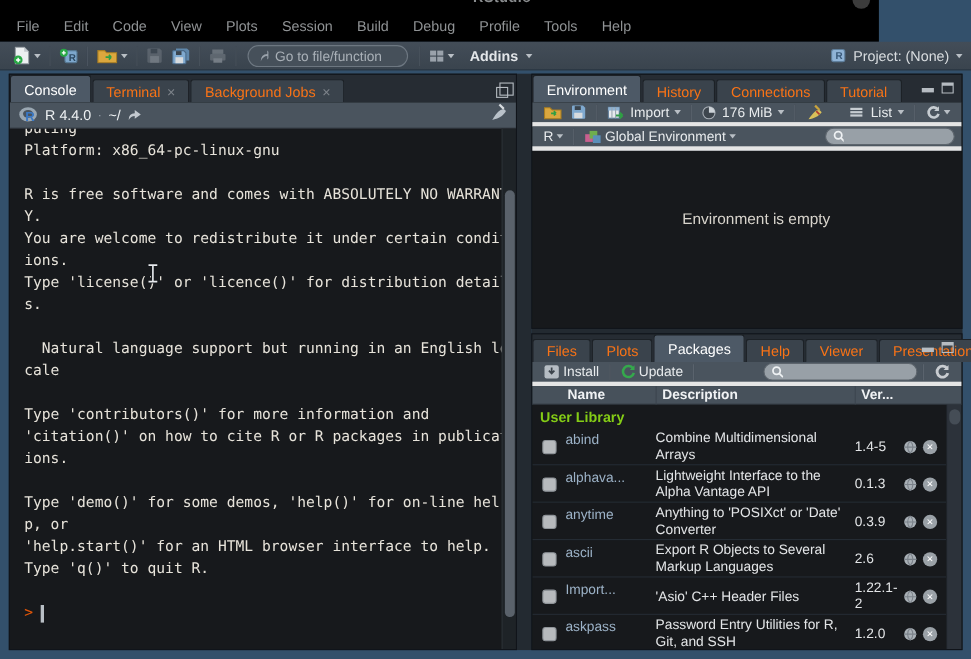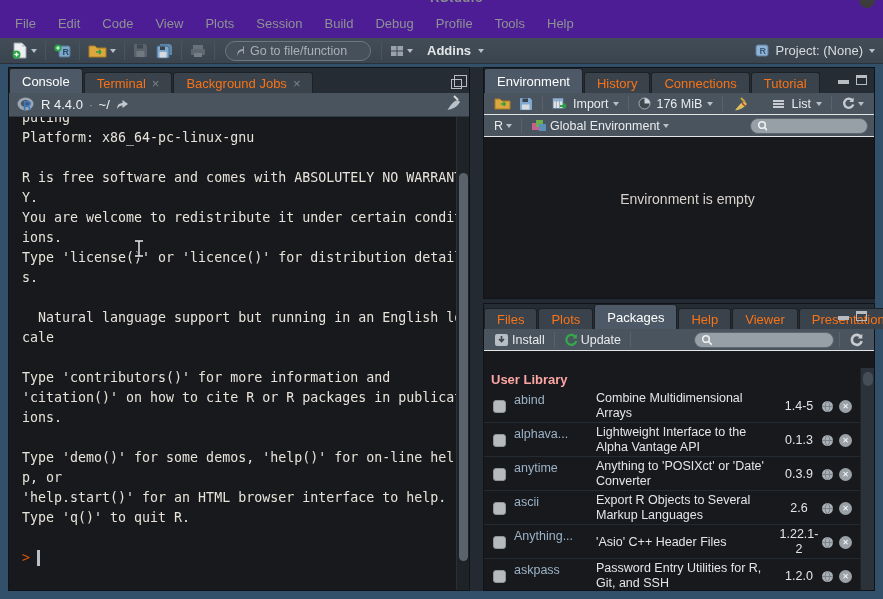--- a/index.html
+++ b/index.html
@@ -1,21 +1,21 @@
 <!DOCTYPE html>
 <html><head>
 <meta charset="utf-8">
 <style>
   * { margin:0; padding:0; box-sizing:border-box; }
   html,body { width:883px; height:599px; overflow:hidden; }
   body { font-family:"Liberation Sans", sans-serif; background:#33506b; position:relative; }
   .app { position:absolute; inset:0; }
 
   
-  .topchrome { position:absolute; left:0; top:0; width:883px; height:38px; background:#4c1d95; overflow:hidden; }
+  .topchrome { position:absolute; left:0; top:0; width:799px; height:38px; background:#000000; overflow:hidden; }
   .title-sliver { position:absolute; left:430px; top:-10px; color:#8a8d8f; font-size:13px; font-weight:bold; letter-spacing:.5px; }
   .titlebar-btn { position:absolute; right:8px; top:-8px; width:16px; height:16px; border-radius:50%; background:#3c3c3c; }
   .menubar { position:absolute; left:0; top:10px; height:28px; display:flex; align-items:center; padding-left:4px; }
   .menu-item { color:#8f9294; font-size:13px; padding:0 11px; line-height:28px; cursor:default; }
 
   .toolbar { position:absolute; left:0; top:38px; width:883px; height:26px;
              background:linear-gradient(#434d58,#3a444e); border-bottom:1px solid #2a3138;
              display:flex; align-items:center; padding:0 8px; }
   .tbtn { display:flex; align-items:center; gap:3px; padding:0 4px; height:24px; }
   .tsep { width:1px; height:18px; background:#333b43; border-right:1px solid #4a545f; margin:0 4px; }
@@ -37,21 +37,21 @@
          background:#3a434c; color:#f97316; border:1px solid #1c2126; border-bottom:none;
          border-radius:3px 3px 0 0; margin-right:1px; cursor:default; }
   .tab.active { height:25px; background:#4d5966; color:#ffffff; }
   .close-x::before { content:"×"; color:#7d838a; font-size:13px; line-height:1; }
   .winbtns { position:absolute; right:7px; top:7px; display:flex; gap:7px; align-items:flex-end; }
   .btn-min { width:11px; height:10px; position:relative; }
   .btn-min::after { content:""; position:absolute; left:0; bottom:1px; width:11px; height:4px; background:#b6bcc2; }
   .btn-max { width:11px; height:10px; border:1px solid #b6bcc2; border-top:3px solid #b6bcc2; }
   .btn-restore { position:relative; width:11px; height:10px; border:1px solid #b6bcc2; margin-top:4px; background:#262c33; }
   .btn-restore::before { content:""; position:absolute; left:2px; top:-5px; width:11px; height:10px; border:1px solid #b6bcc2; }
-  .ptoolbar { height:22px; background:#4a545e; border-bottom:1px solid #e5e5e5; display:flex; align-items:center; padding:0 6px; font-size:12.5px; color:#e8ebed; }
+  .ptoolbar { height:22px; background:#4a545e; border-bottom:4px solid #e5e5e5; display:flex; align-items:center; padding:0 6px; font-size:12.5px; color:#e8ebed; }
   .psep { width:1px; height:15px; background:#333b43; border-right:1px solid #5a636d; margin:0 5px; }
   .search-box { display:flex; align-items:center; gap:4px; height:16px; background:#98a0a7; border:1px solid #5d656d; border-radius:8px; padding:0 6px; }
   .search-box input { background:transparent; border:none; outline:none; color:#2b3138; font-size:12px; width:100%; font-family:"Liberation Sans", sans-serif; }
 
   
   .console-panel { left:8px; top:67px; width:462px; height:524px; }
   .console-strip { height:24px; background:#4a545e; border-bottom:1px solid #323a42; display:flex; align-items:center; padding:0 8px; gap:6px; }
   .console-strip .ver { color:#eef1f3; font-size:13px; }
   .console-strip .dot { color:#9aa2ab; font-size:11px; }
   .console-strip .path { color:#eef1f3; font-size:13px; }
@@ -75,25 +75,25 @@
 
   
   .files-panel { left:483px; top:303px; width:392px; height:288px; }
   .pkg-grid { display:grid; grid-template-columns:30px 82px 181px 44px 18px 20px; }
   .pkg-header { height:17px; background:#47515b; border-bottom:1px solid #2f363e; font-size:12.5px; font-weight:bold; color:#f0f2f4; align-items:center; }
   .pkg-header .hcell { padding-left:2px; line-height:17px; }
   .pkg-header .hdesc, .pkg-header .hver { border-left:1px solid #3c454f; padding-left:5px; }
   .pkg-body { position:absolute; left:0; top:64px; right:14px; bottom:0; overflow:hidden; background:#17191c; }
   .pkg-scroll { position:absolute; right:0; top:64px; bottom:0; width:14px; background:#2c323a; border-left:1px solid #1d2227; }
   .pkg-thumb { position:absolute; left:2px; top:4px; width:10px; height:14px; border-radius:5px; background:#454d56; }
-  .group-label { font-size:13px; font-weight:bold; color:#fca5a5; padding:4px 0 2px 7px; }
+  .group-label { font-size:13px; font-weight:bold; color:#84cc16; padding:4px 0 2px 7px; }
   .pkg-row { padding:2px 0 1px; border-bottom:1px solid #242b33; align-items:center; min-height:30px; }
   .cell-name { color:#9cb2c7; font-size:12.5px; align-self:start; padding-top:2px; cursor:pointer; }
   .cell-desc { color:#e3e5e7; font-size:12.5px; line-height:15px; }
-  .cell-ver  { color:#e3e5e7; font-size:12.5px; line-height:15px; overflow-wrap:break-word;text-align:center; }
+  .cell-ver  { color:#e3e5e7; font-size:12.5px; line-height:15px; overflow-wrap:break-word; }
   .checkbox { width:13px; height:13px; border-radius:3px; background:#b7babd; border:1px solid #8f9499; margin:0 auto; }
   .xicon { width:13px; height:13px; border-radius:50%; background:#9aa1a7; position:relative; }
   .xicon::before { content:"✕"; position:absolute; left:0; top:0; width:13px; height:13px; color:#fff; font-size:8px; line-height:13px; text-align:center; }
 
   
   .gap-v { position:absolute; left:470px; top:67px; width:13px; height:524px; background:#232a31; }
   .gap-h { position:absolute; left:483px; top:299px; width:392px; height:4px; background:#232a31; }
 
   
   .icon-lines { width:11px; height:8px; border-top:2px solid #c6ccd1; border-bottom:2px solid #c6ccd1; position:relative; margin-right:3px; }
@@ -433,20 +433,28 @@
         <input type="text" style="">
       </span>
       <span class="psep"></span>
       <span class="tbtn">
         <svg width="15" height="14">
             <path d="M12 4 A5 5 0 1 0 12.7 8.2" stroke="#c8ccd0" stroke-width="2.6" fill="none"></path>
             <path d="M13.3 0.8 L13.3 5.4 L8.8 5.4 Z" fill="#c8ccd0"></path>
           </svg>
       </span>
     </div>
+    <div class="pkg-grid pkg-header">
+      <span class="hcell"></span>
+      <span class="hcell">Name</span>
+      <span class="hcell hdesc">Description</span>
+      <span class="hcell hver">Ver...</span>
+      <span class="hcell"></span>
+        <span class="hcell"></span>
+    </div>
     <div class="pkg-body">
       <div class="group-label">User Library</div>
 
       <div class="pkg-grid pkg-row">
         <span class="checkbox"></span>
         <span class="cell-name">abind</span>
         <span class="cell-desc">Combine Multidimensional Arrays</span>
         <span class="cell-ver">1.4-5</span>
         <svg width="13" height="13">
             <circle cx="6.5" cy="6.5" r="5.5" fill="#a9b0b6"></circle>
@@ -486,21 +494,21 @@
         <span class="cell-ver">2.6</span>
         <svg width="13" height="13">
             <circle cx="6.5" cy="6.5" r="5.5" fill="#a9b0b6"></circle>
             <path d="M1 6.5 h11 M6.5 1 a7.5 7.5 0 0 1 0 11 M6.5 1 a7.5 7.5 0 0 0 0 11" stroke="#7b828a" fill="none"></path>
           </svg>
         <span class="xicon"></span>
       </div>
 
       <div class="pkg-grid pkg-row">
         <span class="checkbox"></span>
-        <span class="cell-name">Anything...</span>
+        <span class="cell-name">Import...</span>
         <span class="cell-desc">'Asio' C++ Header Files</span>
         <span class="cell-ver">1.22.1-2</span>
         <svg width="13" height="13">
             <circle cx="6.5" cy="6.5" r="5.5" fill="#a9b0b6"></circle>
             <path d="M1 6.5 h11 M6.5 1 a7.5 7.5 0 0 1 0 11 M6.5 1 a7.5 7.5 0 0 0 0 11" stroke="#7b828a" fill="none"></path>
           </svg>
         <span class="xicon"></span>
       </div>
 
       <div class="pkg-grid pkg-row">

